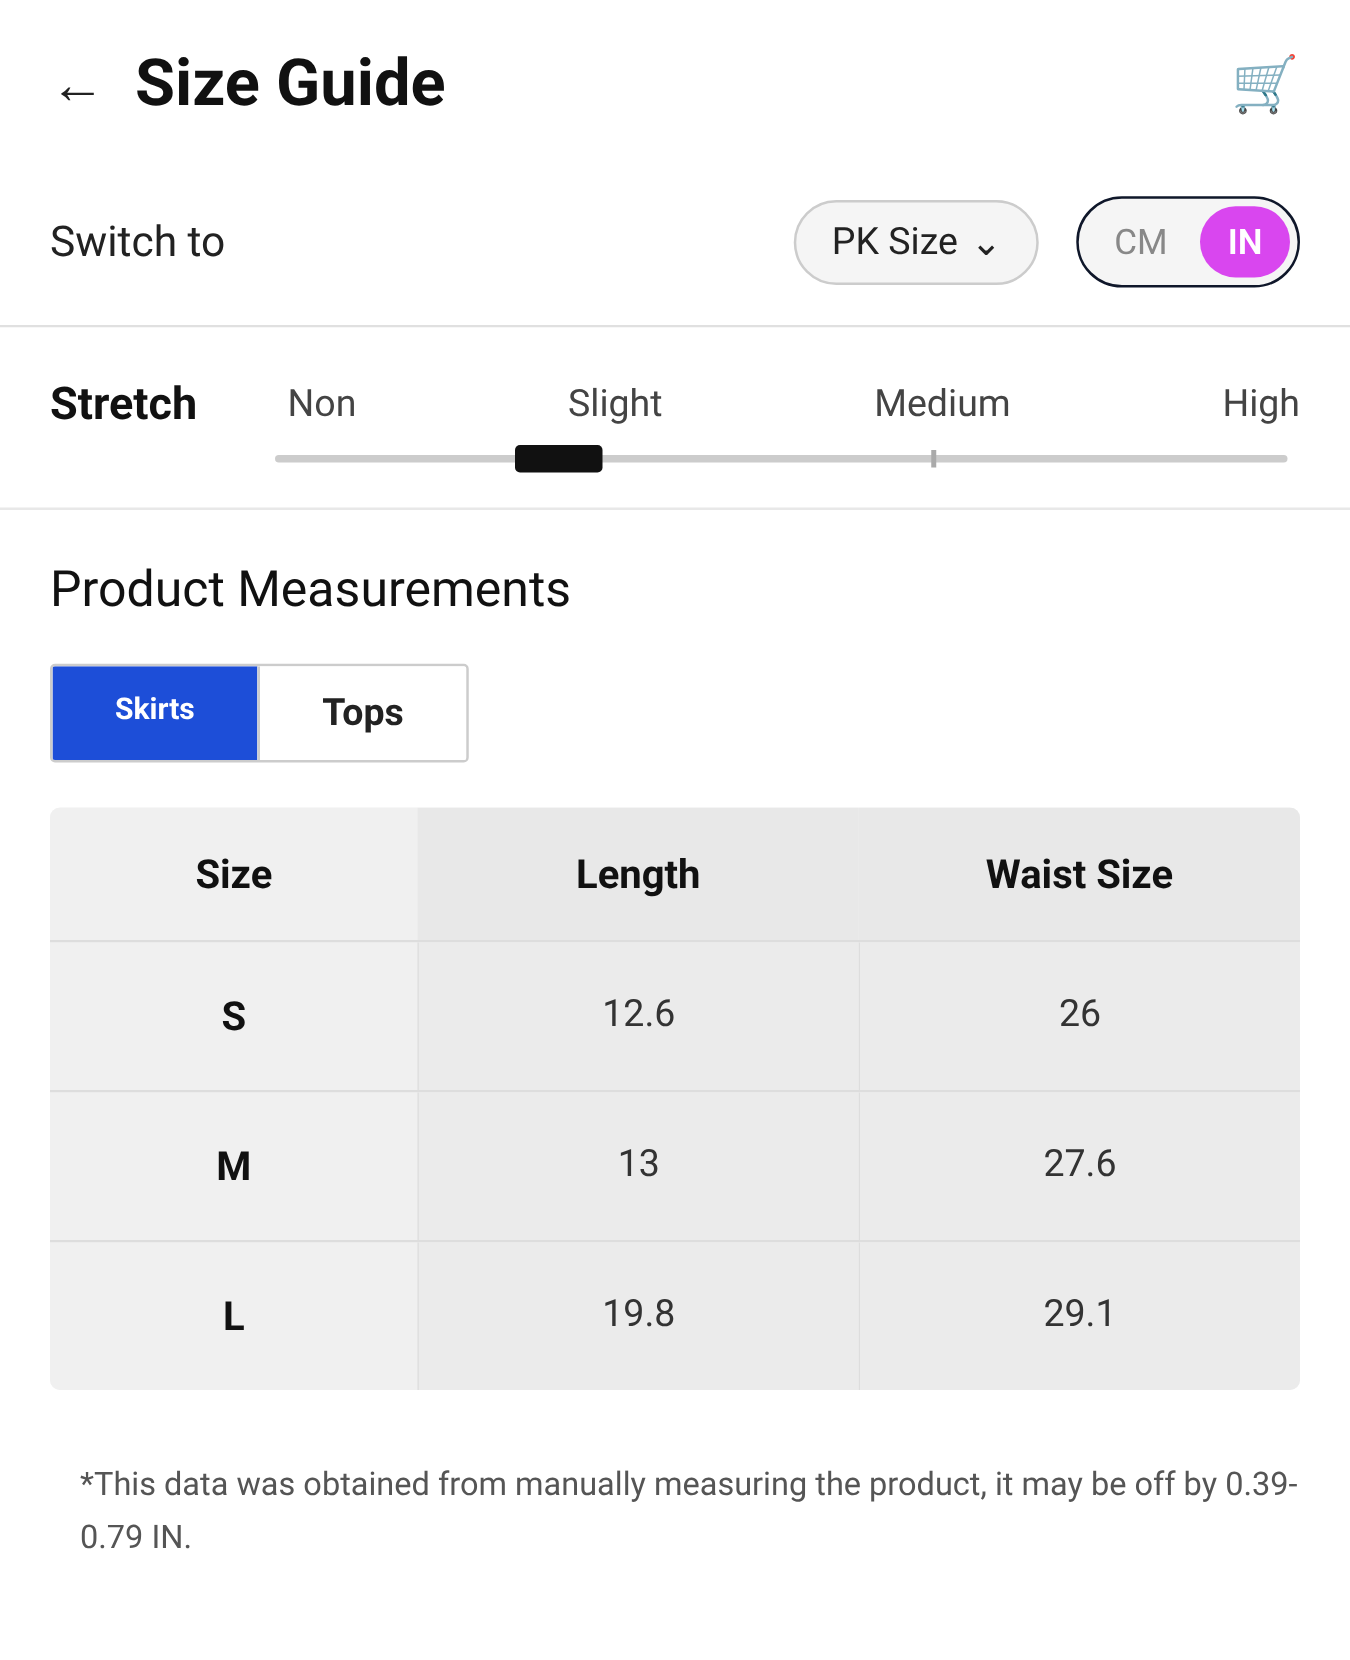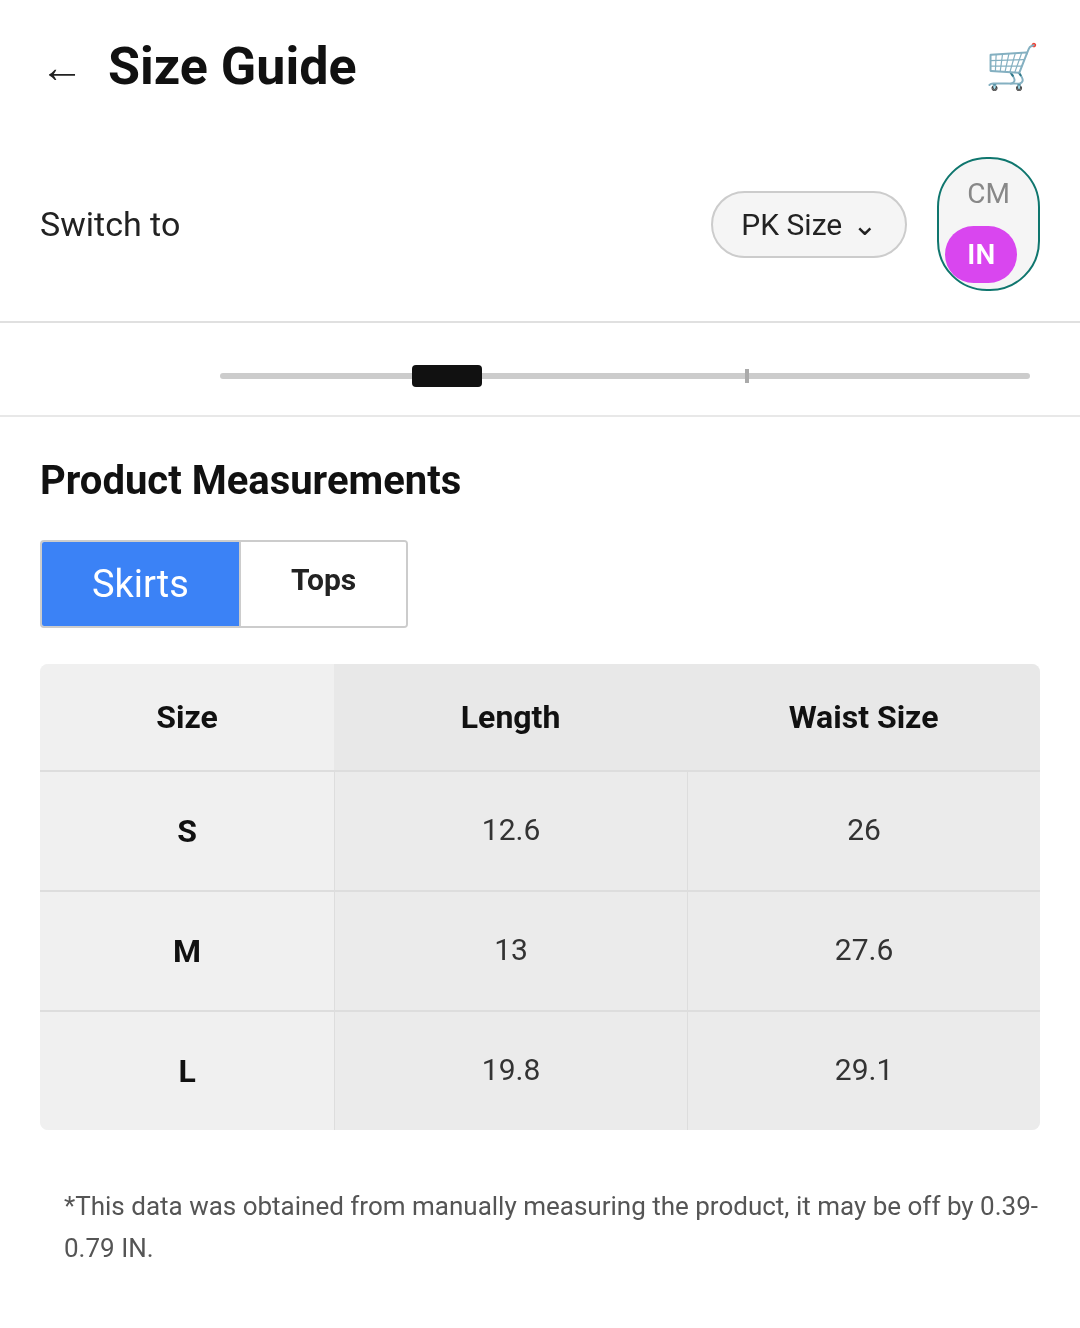--- a/index.html
+++ b/index.html
@@ -74,28 +74,27 @@
       border-radius: 50px;
       padding: 14px 28px;
       font-size: 30px;
       color: #222;
       background: #f5f5f5;
       cursor: pointer;
     }
 
     .unit-toggle {
       display: flex;
-      align-items: flex-start;
-      border: 2px solid #0f766e;
+      align-items: flex-end;
+      border: 2px solid #0f172a;
       border-radius: 50px;
       overflow: hidden;
       background: #f5f5f5;
       padding: 6px;
       gap: 4px;
-      flex-direction: column;
     }
 
     .unit-option-cm {
       padding: 12px 22px;
       font-size: 28px;
       color: #888;
       border-radius: 50px;
       cursor: pointer;
     }
 
@@ -188,42 +187,42 @@
       background: #e8e8e8;
     }
 
     
     .measurements-section {
       padding: 40px 40px 0 40px;
     }
 
     .measurements-title {
       font-size: 40px;
-      font-weight: 700;
+      font-weight: 400;
       color: #111;
       margin-bottom: 36px;
     }
 
     
     .tabs {
       display: flex;
       margin-bottom: 36px;
       border: 2px solid #cccccc;
       border-radius: 4px;
       overflow: hidden;
       width: fit-content;
     }
 
     .tab-skirts {
       padding: 20px 50px;
-      font-size: 38px;
-      background: #3b82f6;
+      font-size: 24px;
+      background: #1d4ed8;
       color: #ffffff;
       cursor: pointer;
-      font-weight: 400;
+      font-weight: 700;
     }
 
     .tab-tops {
       padding: 20px 50px;
       font-size: 30px;
       background: #ffffff;
       color: #222;
       cursor: pointer;
       border-left: 2px solid #ccc;
       font-weight: bold;
@@ -311,20 +310,29 @@
   </div>
   <div class="unit-toggle">
     <span class="unit-option-cm">CM</span>
     <span class="unit-option-in">IN</span>
   </div>
 </div>
 
 <div class="divider"></div>
 
 <div class="stretch-section">
+  <div class="stretch-header">
+    <span class="stretch-title">Stretch</span>
+    <div class="stretch-labels">
+      <span>Non</span>
+      <span>Slight</span>
+      <span>Medium</span>
+      <span>High</span>
+    </div>
+  </div>
   <div class="stretch-slider-container">
     <div class="stretch-track">
       <div class="stretch-thumb"></div>
       <div class="stretch-tick-left"></div>
     </div>
   </div>
 </div>
 
 <div class="section-divider"></div>
 

